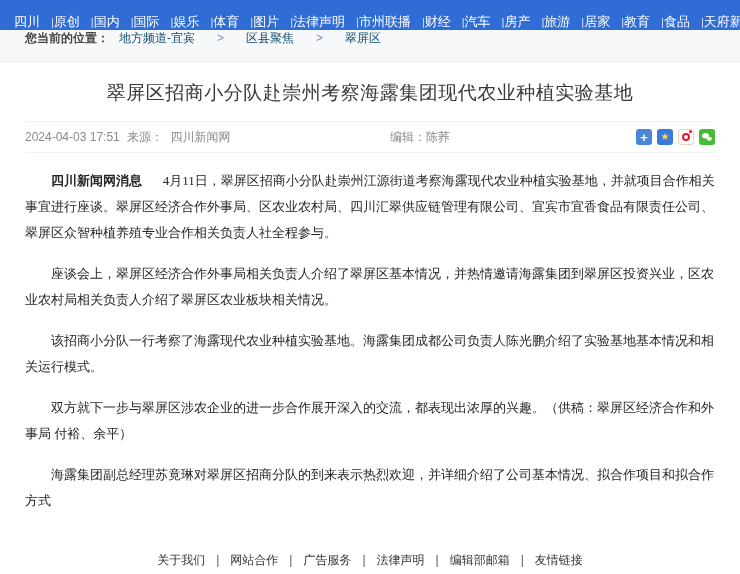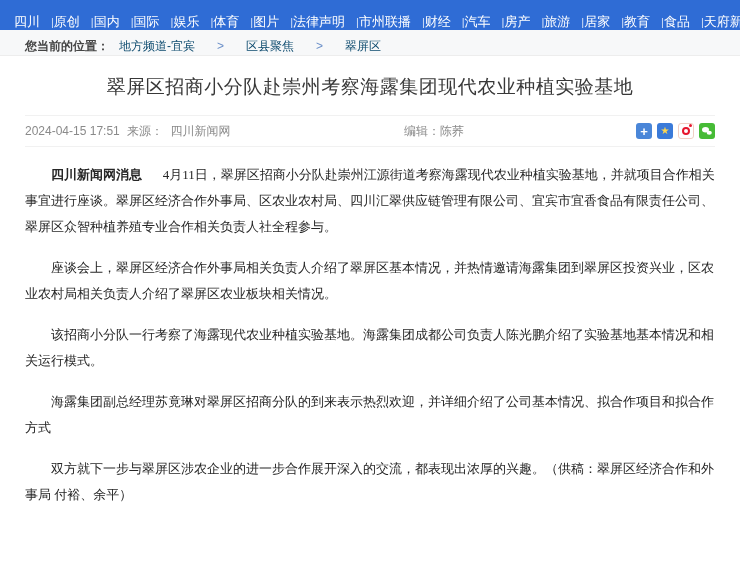--- a/index.html
+++ b/index.html
@@ -20,22 +20,22 @@
     color: #ffffff; font-size: 13px; white-space: nowrap; cursor: pointer;
     display: inline-flex; align-items: center; margin-top: 14px;
   }
   .nav-item:not(:last-child)::after {
     content: "|"; color: rgba(255,255,255,.8);
     margin-left: 11px; font-size: 11px; font-weight: normal;
   }
 
   
   .breadcrumb {
-    height: 26px; background: #f7f8f9; border-bottom: 1px solid #ededed;
-    display: flex; align-items: flex-end; padding: 0 25px;
+    height: 32px; background: #f7f8f9; border-bottom: 1px solid #ededed;
+    display: flex; align-items: flex-start; padding: 0 25px;
     font-size: 12px; color: #3c3c3c;
   }
   .crumb-label { margin-right: 10px; font-weight: bold; color: #444; }
   .crumb-link { color: #0c4a6e; cursor: pointer; }
   .crumb-link + .crumb-link::before {
     content: ">"; color: #6b8fc9; margin: 0 22px; cursor: default;
   }
 
   
   .article { padding: 0 25px; }
@@ -43,21 +43,21 @@
     margin: 18px 0 0 0; text-align: center;
     font-size: 19px; font-weight: normal; color: #383838; letter-spacing: .5px;
   }
   .meta {
     position: relative; margin-top: 15px; height: 32px;
     border-top: 1px solid #f1f1f1; border-bottom: 1px solid #f1f1f1;
     display: flex; align-items: center;
     font-size: 12px; color: #8a8a8a;
   }
   .meta-left span { margin-right: 4px; }
-  .meta-editor { position: absolute; left: 379px; color: #8a8a8a; }
+  .meta-editor { position: absolute; left: 365px; color: #8a8a8a; }
   .meta-icons { position: absolute; right: 0; display: flex; gap: 5px; }
   .sicon {
     width: 16px; height: 16px; border-radius: 3px; cursor: pointer;
     display: inline-flex; align-items: center; justify-content: center;
     line-height: 1;
   }
   .sicon.plus   { background: #4a86d8; color: #fff; font-size: 13px; font-weight: bold; }
   .sicon.qzone  { background: #3a7ad9; color: #ffd64f; font-size: 10px; }
   .sicon.weibo  { background: #fff; border: 1px solid #f0cfc4; }
   .weibo-eye {
@@ -115,21 +115,21 @@
     <span class="crumb-link">地方频道-宜宾</span>
     <span class="crumb-link">区县聚焦</span>
     <span class="crumb-link">翠屏区</span>
   </div>
 
   <div class="article">
     <h1 class="title">翠屏区招商小分队赴崇州考察海露集团现代农业种植实验基地</h1>
 
     <div class="meta">
       <div class="meta-left">
-        <span>2024-04-15 17:51</span>
+        <span>2024-04-03 17:51</span>
         <span>来源：</span>
         <span>四川新闻网</span>
       </div>
       <span class="meta-editor">
         <span>编辑：</span><span>陈荞</span>
       </span>
       <div class="meta-icons">
         <span class="sicon plus">+</span>
         <span class="sicon qzone">★</span>
         <span class="sicon weibo">
@@ -141,19 +141,32 @@
             <ellipse cx="16.5" cy="15.5" rx="5.2" ry="4.2" fill="#ffffff"></ellipse>
           </svg>
         </span>
       </div>
     </div>
 
     <div class="content">
       <p><span class="lead">四川新闻网消息</span><span>4月11日，翠屏区招商小分队赴崇州江源街道考察海露现代农业种植实验基地，并就项目合作相关事宜进行座谈。翠屏区经济合作外事局、区农业农村局、四川汇翠供应链管理有限公司、宜宾市宜香食品有限责任公司、翠屏区众智种植养殖专业合作相关负责人社全程参与。</span></p>
       <p>座谈会上，翠屏区经济合作外事局相关负责人介绍了翠屏区基本情况，并热情邀请海露集团到翠屏区投资兴业，区农业农村局相关负责人介绍了翠屏区农业板块相关情况。</p>
       <p>该招商小分队一行考察了海露现代农业种植实验基地。海露集团成都公司负责人陈光鹏介绍了实验基地基本情况和相关运行模式。</p>
+      <p>双方就下一步与翠屏区涉农企业的进一步合作展开深入的交流，都表现出浓厚的兴趣。（供稿：翠屏区经济合作和外事局 付裕、余平）</p>
       <p>海露集团副总经理苏竟琳对翠屏区招商分队的到来表示热烈欢迎，并详细介绍了公司基本情况、拟合作项目和拟合作方式</p>
-      <p>双方就下一步与翠屏区涉农企业的进一步合作展开深入的交流，都表现出浓厚的兴趣。（供稿：翠屏区经济合作和外事局 付裕、余平）</p>
     </div>
   </div>
 
+  <div class="footer">
+    <div class="flinks">
+      <span class="flink">关于我们</span>
+      <span class="flink">网站合作</span>
+      <span class="flink">广告服务</span>
+      <span class="flink">法律声明</span>
+      <span class="flink">编辑部邮箱</span>
+      <span class="flink">友情链接</span>
+    </div>
+    
+    
+    
+  </div>
 
 </div>
 
 </body></html>

